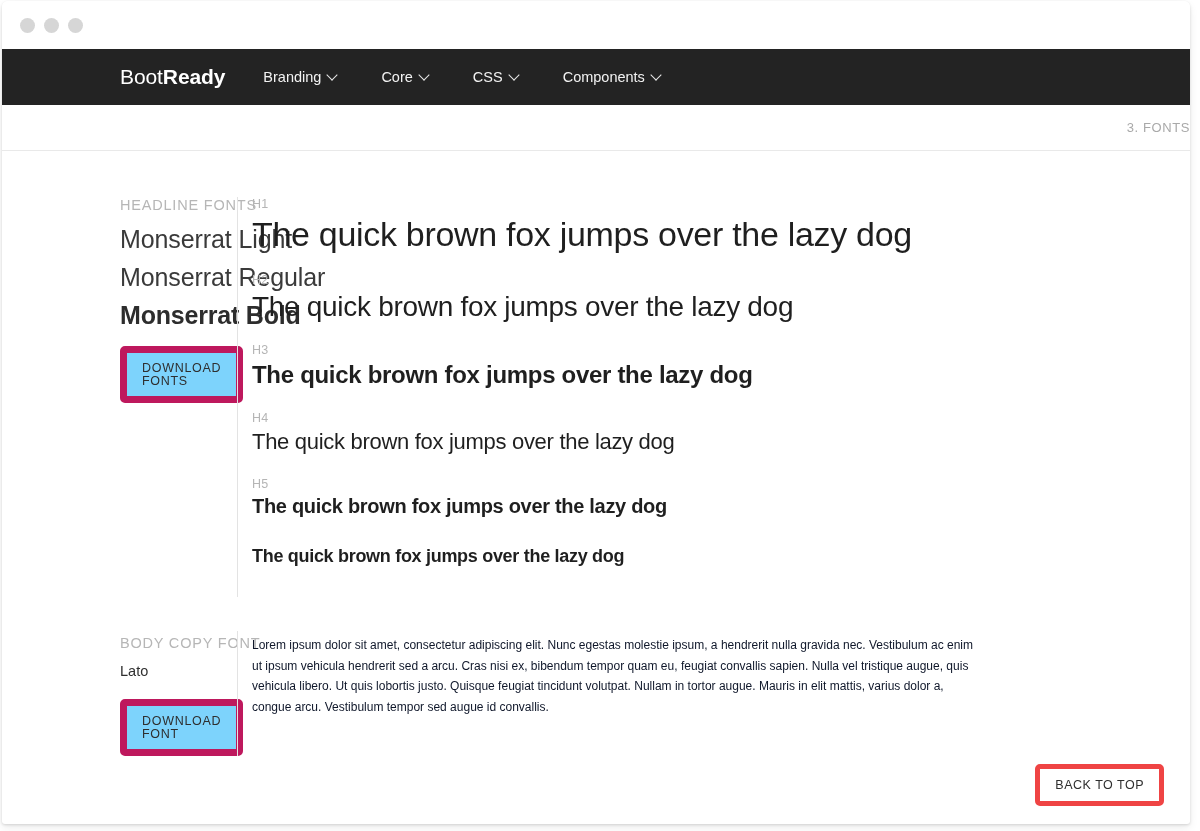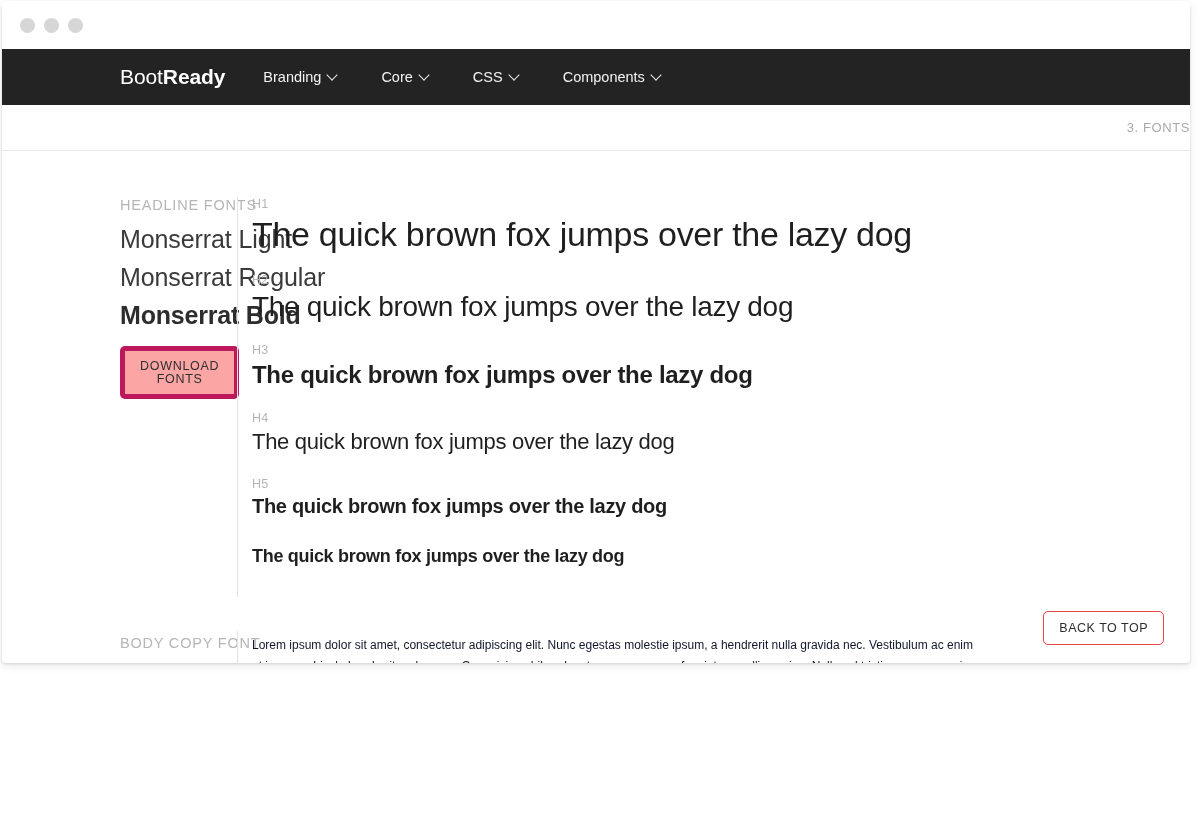--- a/index.html
+++ b/index.html
@@ -13,21 +13,21 @@
     font-family: "Liberation Sans", sans-serif;
     -webkit-font-smoothing: antialiased;
   }
 
   
   .browser-window {
     position: absolute;
     left: 2px;
     top: 1px;
     width: 1188px;
-    height: 662px;
+    height: 823px;
     background: #ffffff;
     border-radius: 6px 6px 3px 3px;
     box-shadow: 0 1px 3px rgba(0,0,0,0.14), 0 4px 10px rgba(0,0,0,0.07);
     overflow: hidden;
   }
 
   .titlebar {
     height: 48px;
     background: #ffffff;
     display: flex;
@@ -144,30 +144,29 @@
     white-space: nowrap;
   }
   .font-light   { font-size: 25px; font-weight: 300; margin-top: 12px; letter-spacing: -0.1px; }
   .font-regular { font-size: 25px; font-weight: 400; margin-top: 9px;  letter-spacing: -0.1px; }
   .font-bold    { font-size: 25px; font-weight: 700; margin-top: 9px;  letter-spacing: -0.2px; color:#2d2d2d; }
 
   .dl-btn {
     display: inline-block;
     margin-top: 16px;
     padding: 9px 15px 9px 15px;
-    border: 5px solid #be185d;
+    border: 7px solid #be185d;
     border-radius: 5px;
-    background: #fca5a5;
+    background: #7dd3fc;
     color: #2e2e2e;
     font-size: 12.5px;
     letter-spacing: 0.7px;
     cursor: pointer;
     font-family: "Liberation Sans", sans-serif;
     line-height: 1;
-    text-align: center;
   }
 
   
   .spec { padding-bottom: 2px; }
   .spec-tag {
     color: #b5b5b5;
     font-size: 12.5px;
     font-weight: 400;
     letter-spacing: 0.2px;
   }
@@ -200,21 +199,21 @@
     max-width: 728px;
     text-align: left;
   }
 
   
   .back-to-top {
     position: absolute;
     right: 26px;
     bottom: 18px;
     padding: 10px 15px;
-    border: 1px solid #ef4444;
+    border: 5px solid #ef4444;
     border-radius: 5px;
     background: #ffffff;
     color: #2e2e2e;
     font-size: 12.5px;
     letter-spacing: 0.5px;
     cursor: pointer;
     font-family: "Liberation Sans", sans-serif;
     line-height: 1;
   }
 </style>

